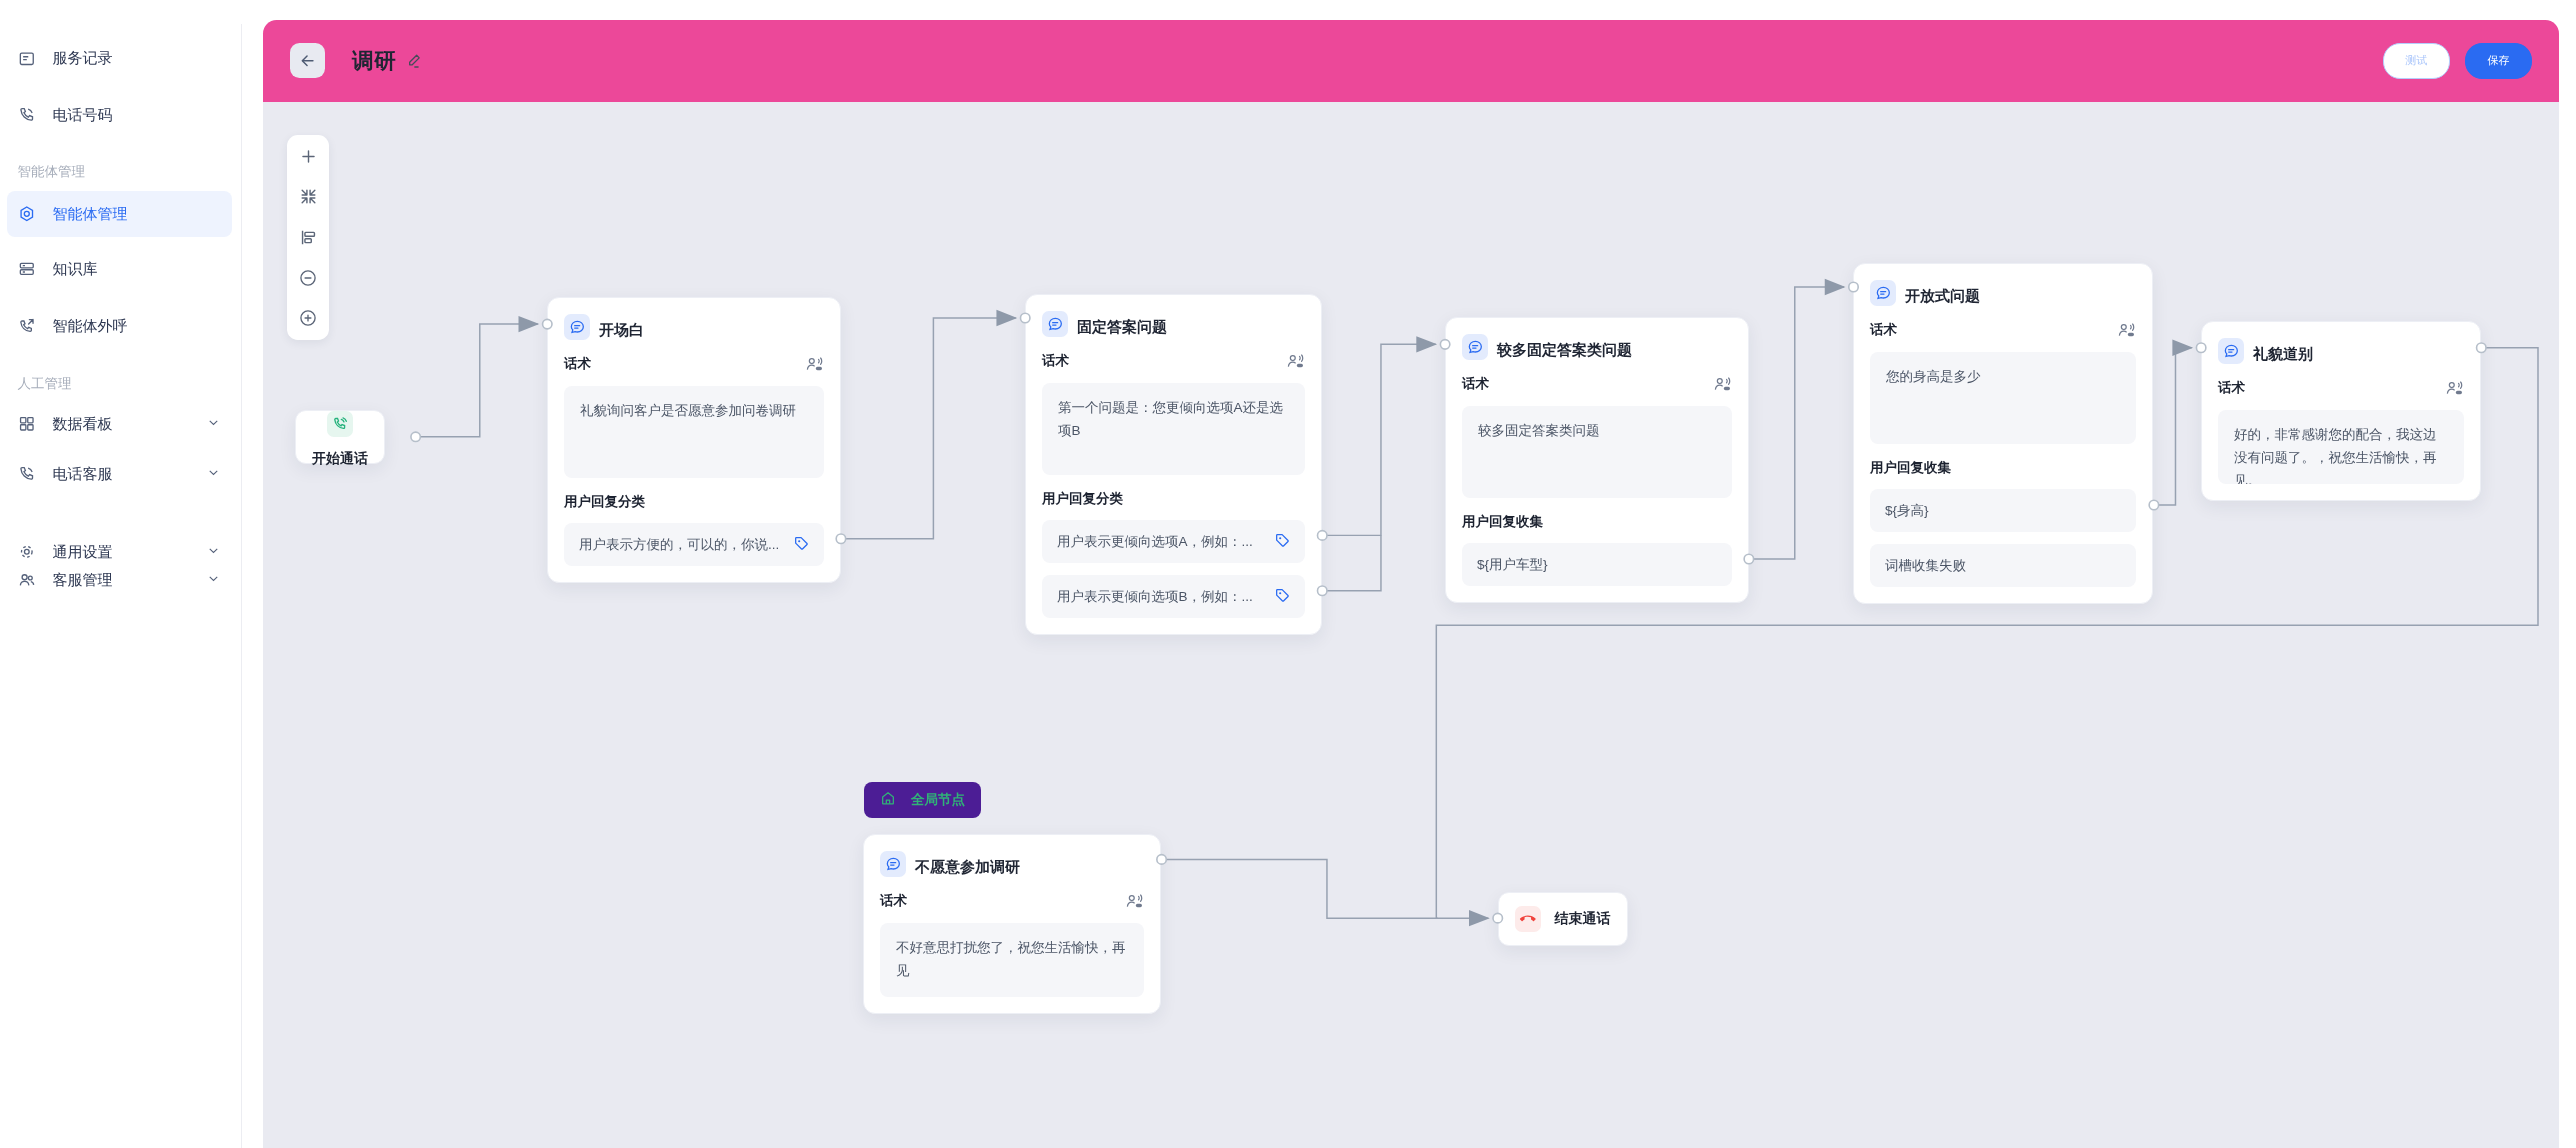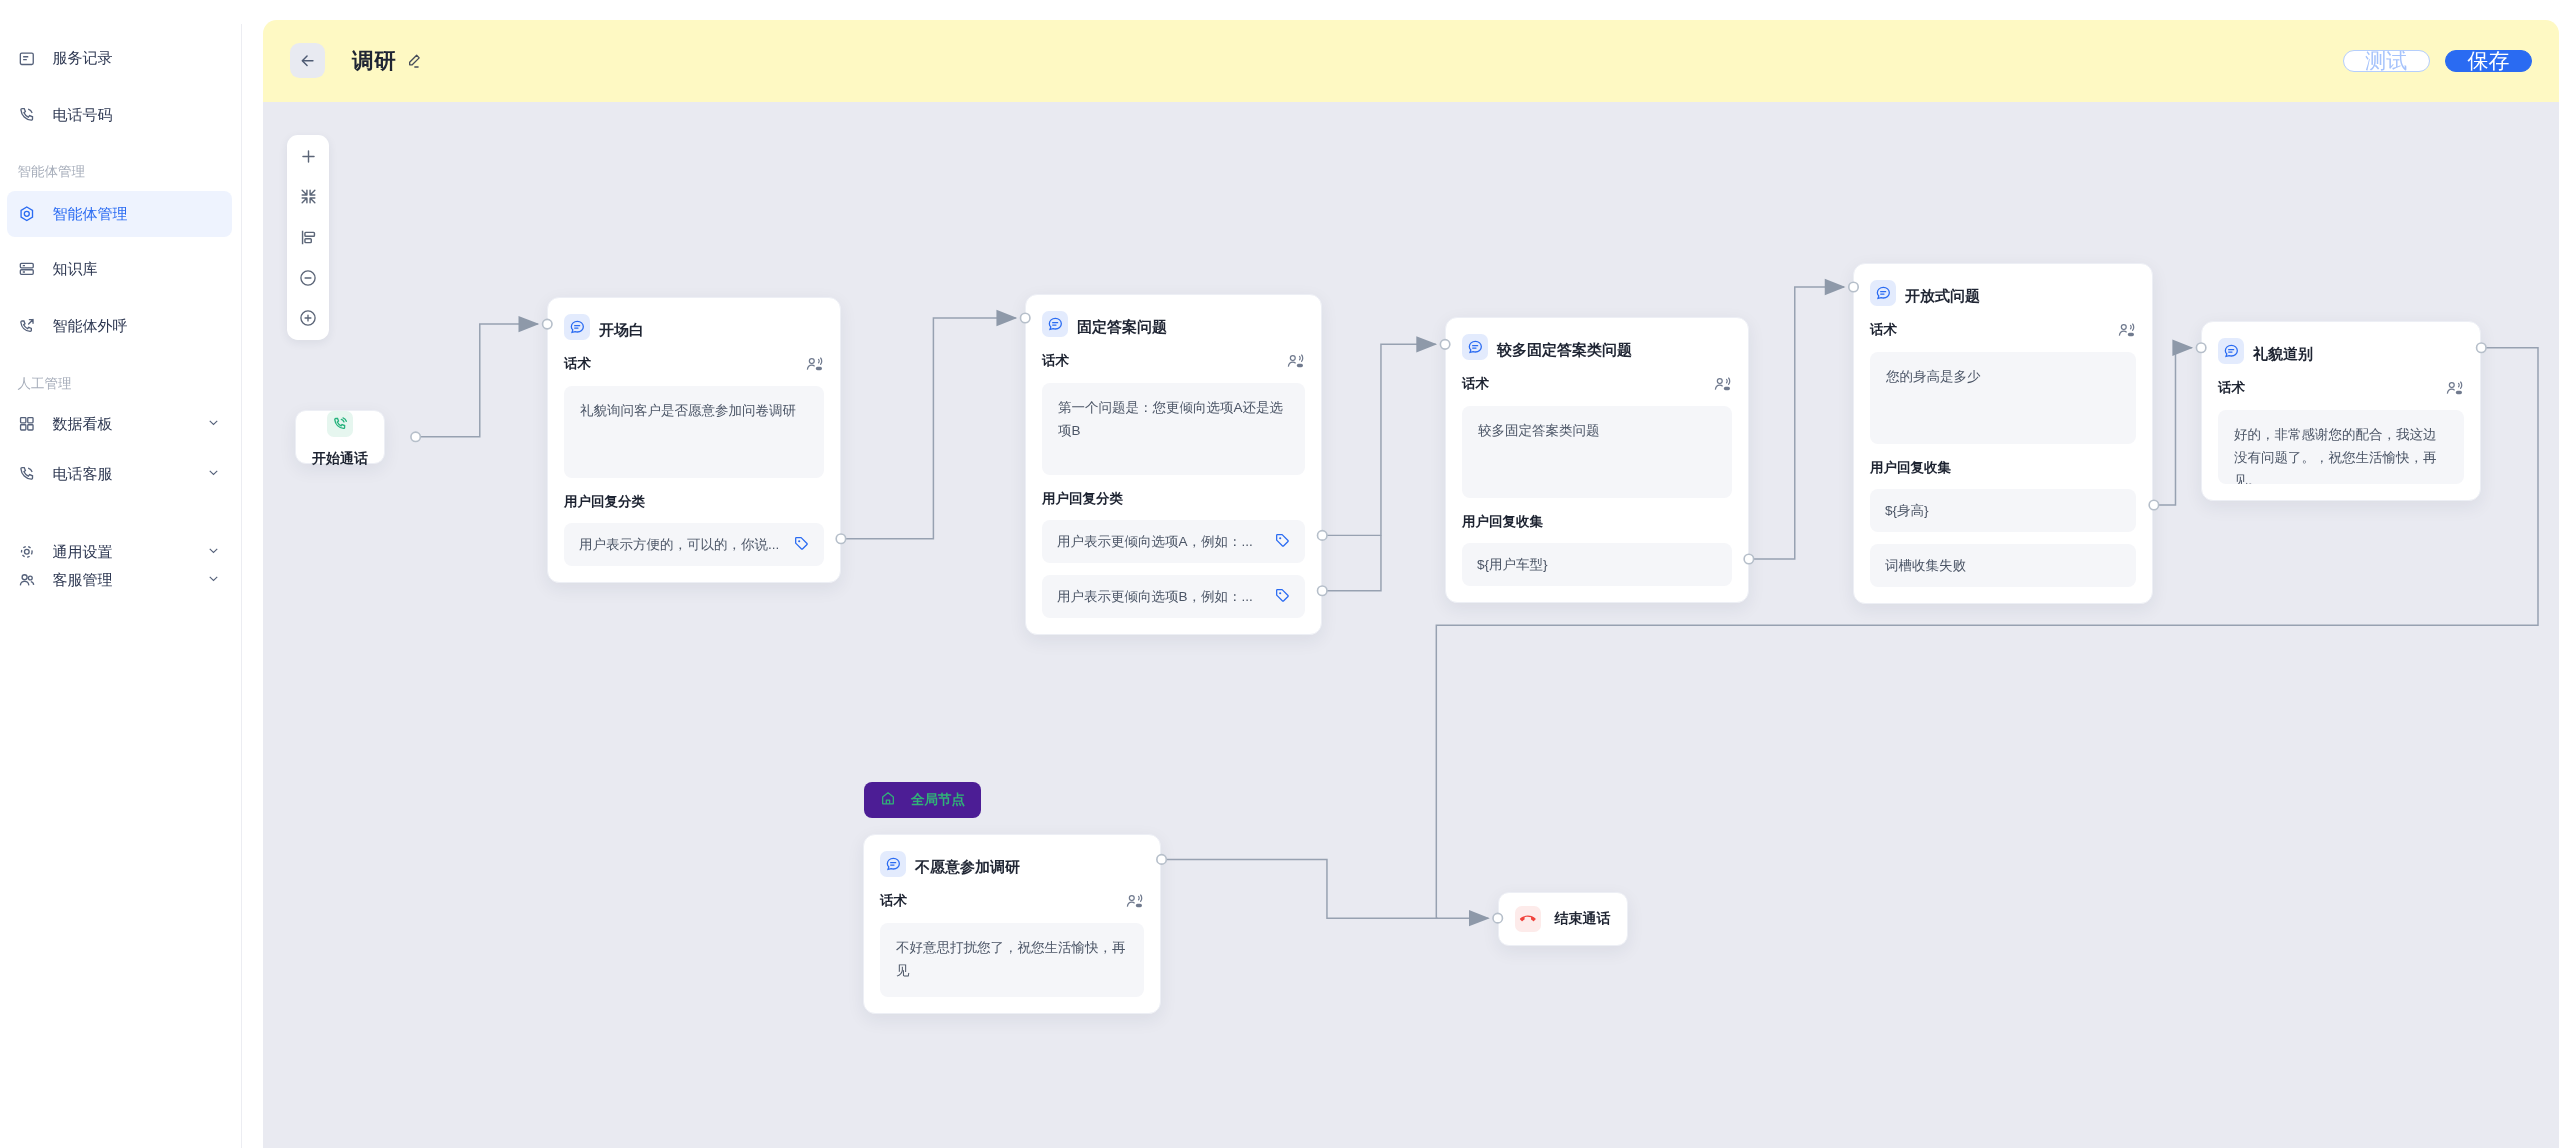--- a/index.html
+++ b/index.html
@@ -14,28 +14,28 @@
     display:flex; align-items:center; gap:17px; padding-left:10.8px; font-size:15px; color:#2e3852; cursor:pointer; }
   .side-item .s-ic { width:18px; height:18px; flex:0 0 18px; display:flex; align-items:center; justify-content:center; }
   .side-item svg { stroke:#55617a; }
   .side-item.selected { background:#eef3fe; color:#2a6bf2; font-weight:500; }
   .side-item.selected svg { stroke:#2a6bf2; }
   .side-section { position:absolute; left:17.6px; font-size:13.5px; color:#a6adba; }
   .chev { margin-left:auto; margin-right:10.8px; }
 
   
   .main { position:absolute; left:263px; top:19.6px; width:2296px; height:1129px; }
-  .topbar { position:absolute; left:0; top:0; width:2296px; height:82px; background:#fef9c3;
+  .topbar { position:absolute; left:0; top:0; width:2296px; height:82px; background:#ec4899;
     border-radius:13.5px 13.5px 0 0; display:flex; align-items:center; padding:0 27px; }
   .back-btn { width:35px; height:35px; border-radius:9.5px; background:#e8eaf1; display:flex;
     align-items:center; justify-content:center; cursor:pointer; }
   .page-title { font-size:21.6px; font-weight:600; color:#1f2533; margin-left:27px; letter-spacing:0.7px; }
   .edit-ic { margin-left:9.5px; cursor:pointer; display:flex; }
   .topbar-spacer { flex:1; }
-  .btn { height:22px; padding:0 21.6px; border-radius:17px; font-size:21px; display:flex;
+  .btn { height:36px; padding:0 21.6px; border-radius:17px; font-size:11px; display:flex;
     align-items:center; justify-content:center; cursor:pointer; }
   .btn-test { border:0.7px solid #b5cefc; color:#a6c3fb; background:#ffffff; }
   .btn-save { background:#2a6bf2; color:#ffffff; margin-left:15px; border:0.7px solid #2a6bf2; }
 
   
   .canvas { position:absolute; left:0; top:82px; width:2296px; height:1047px; background:#e9eaf1; overflow:hidden; }
   #edge-layer { position:absolute; left:0; top:0; z-index:5; pointer-events:none; }
   .edge { fill:none; stroke:#97a1b1; stroke-width:2.2; }
   .port { fill:#ffffff; stroke:#b6bfca; stroke-width:2.4; }
 

